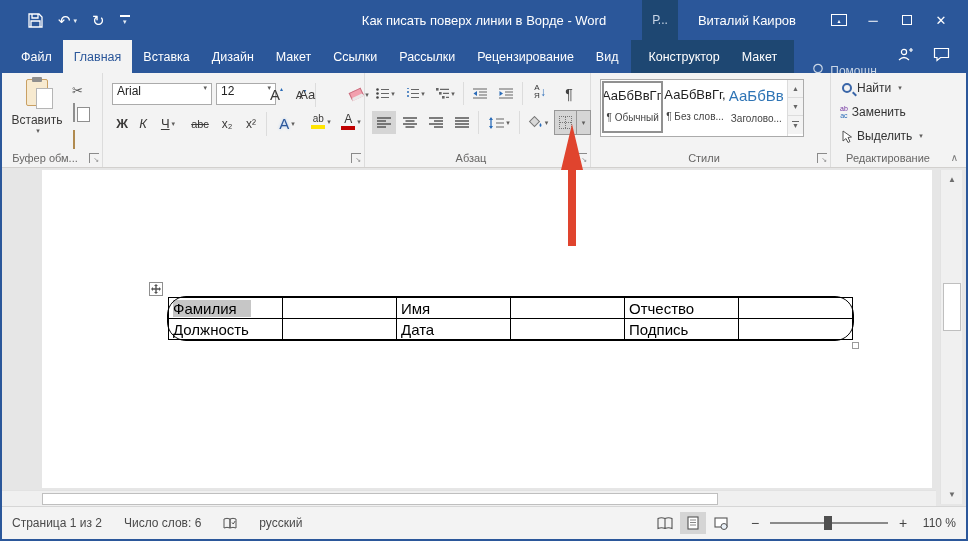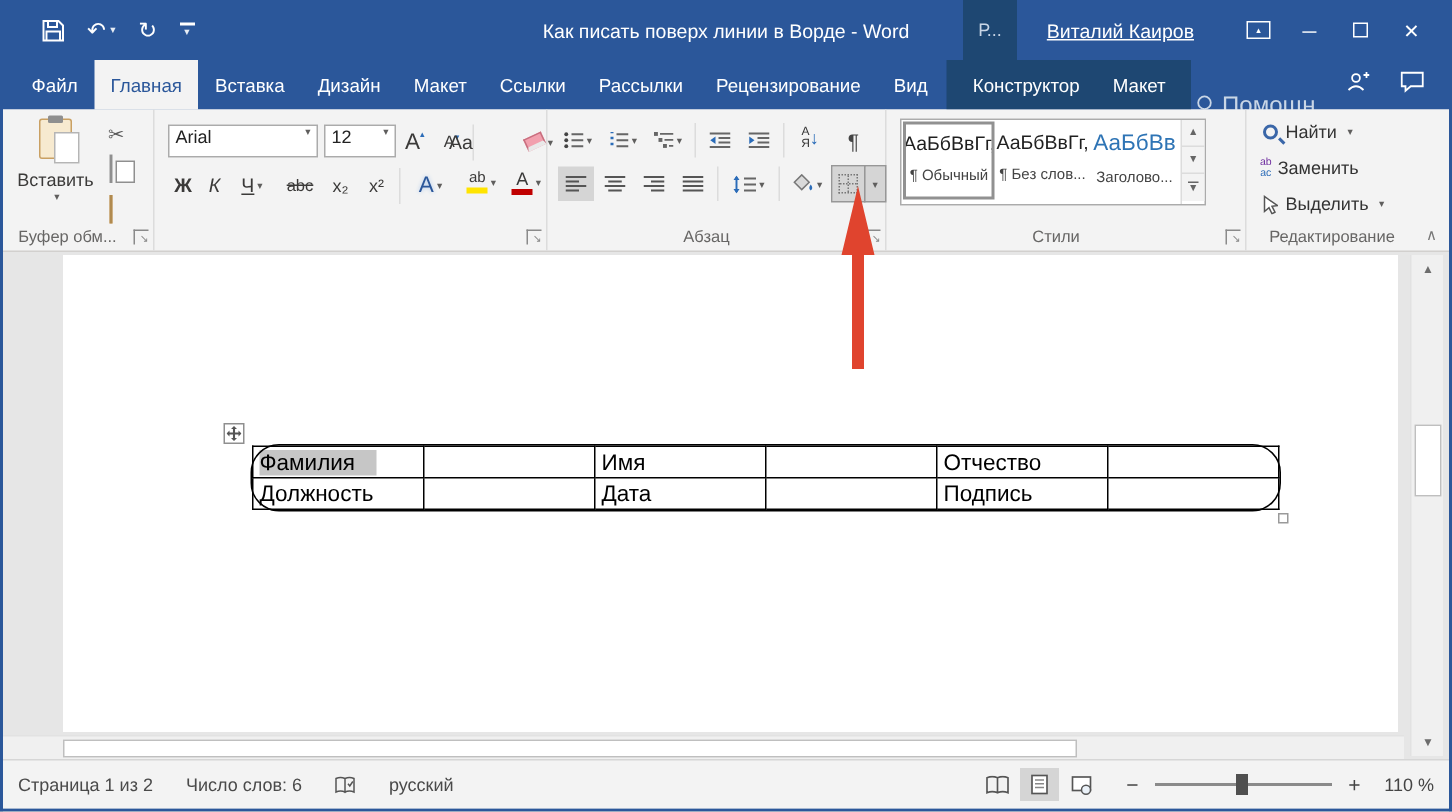--- a/index.html
+++ b/index.html
@@ -9,31 +9,31 @@
   .abs{position:absolute;}
   .flex{display:flex;align-items:center;}
   
   #titlebar{position:absolute;left:0;top:0;width:100%;height:40px;background:#2b579a;color:#fff;}
   #qat{position:absolute;left:26px;top:0;height:40px;display:flex;align-items:center;gap:15px;}
   .qatbtn{color:#fff;font-size:15px;line-height:1;display:inline-flex;align-items:center;}
   .qat-caret{font-size:7px;margin-left:3px;color:#e7edf5;}
   #title-text{position:absolute;left:0;right:0;top:0;height:40px;display:flex;align-items:center;justify-content:center;font-size:13px;color:#fff;pointer-events:none;}
   #ctx-title{position:absolute;left:640px;top:0;width:36px;height:40px;background:#1e4772;color:#c9d6e6;font-size:12px;display:flex;align-items:center;justify-content:center;}
   #tb-right{position:absolute;right:8px;top:0;height:40px;display:flex;align-items:center;gap:0;}
-  #user-name{font-size:13px;color:#fff;margin-right:26px;text-decoration:underline;}
+  #user-name{font-size:13px;color:#fff;margin-right:26px;}
   .winbtn{width:34px;height:40px;display:flex;align-items:center;justify-content:center;color:#fff;font-size:13px;}
   .box-max{width:10px;height:10px;border:1px solid #fff;display:inline-block;}
   .ribbon-disp{width:16px;height:12px;border:1px solid #fff;display:inline-flex;align-items:center;justify-content:center;font-size:6px;color:#fff;}
   
   #tabrow{position:absolute;left:0;top:40px;width:100%;height:33px;background:#2b579a;display:flex;align-items:stretch;padding-left:8px;}
   .tab{display:flex;align-items:center;padding:0 11px;font-size:12.5px;color:#fff;white-space:nowrap;}
   .tab.active{background:#f3f3f3;color:#2b579a;}
   #ctx-tabs{display:flex;background:#1e4772;padding:0 6px;margin-left:2px;}
   #tab-help-cluster{margin-left:auto;display:flex;align-items:center;gap:20px;padding-right:16px;}
-  #help-tab{display:flex;align-items:center;gap:6px;color:#c9d6e6;font-size:16px;margin-top:28px;}
+  #help-tab{display:flex;align-items:center;gap:6px;color:#c9d6e6;font-size:12px;margin-top:28px;}
   
   #ribbon{position:absolute;left:0;top:73px;width:100%;height:95px;background:#f3f3f3;border-bottom:1px solid #d2d0ce;}
   .grp{position:absolute;top:0;height:94px;border-right:1px solid #dcdcdc;}
   .grp-label{position:absolute;bottom:3px;left:0;right:14px;text-align:center;font-size:11px;color:#676665;white-space:nowrap;}
   .launcher{position:absolute;right:3px;bottom:4px;width:10px;height:10px;border-left:1px solid #8a8a8a;border-top:1px solid #8a8a8a;font-size:7px;color:#8a8a8a;display:flex;align-items:flex-end;justify-content:flex-end;line-height:1;}
   .rbtn{display:inline-flex;align-items:center;justify-content:center;height:23px;color:#3b3a39;font-size:13px;}
   .sel{background:#d5d5d5;}
   .selb{background:#d5d5d5;outline:1px solid #979797;}
   .car{font-size:7px;color:#5f5e5d;margin-left:2px;}
   .cmb{position:absolute;display:flex;justify-content:space-between;background:#fff;border:1px solid #ababab;font-size:12px;color:#222;padding:0 4px;height:22px;}
@@ -184,21 +184,21 @@
       <div class="launcher">
           <span>↘</span>
         </div>
     </div>
 
     <div class="grp" style="left:102px;width:261px;">
       <div class="cmb" style="left:8px;top:10px;width:100px;">
         <span>Arial</span>
           <span class="car">▾</span>
       </div>
-      <div class="cmb" style="left:112px;top:10px;width:48px;">
+      <div class="cmb" style="left:112px;top:10px;width:60px;">
         <span>12</span>
           <span class="car">▾</span>
       </div>
       <div class="rbtn abs" style="left:161px;top:10px;width:23px;">
         <span style="font-size:15px;">A</span>
           <span style="font-size:6px;color:#2b6cb8;position:relative;top:-6px;">▴</span>
       </div>
       <div class="rbtn abs" style="left:186px;top:10px;width:22px;">
         <span style="font-size:11px;">A</span>
           <span style="font-size:6px;color:#2b6cb8;position:relative;top:-4px;">▾</span>

